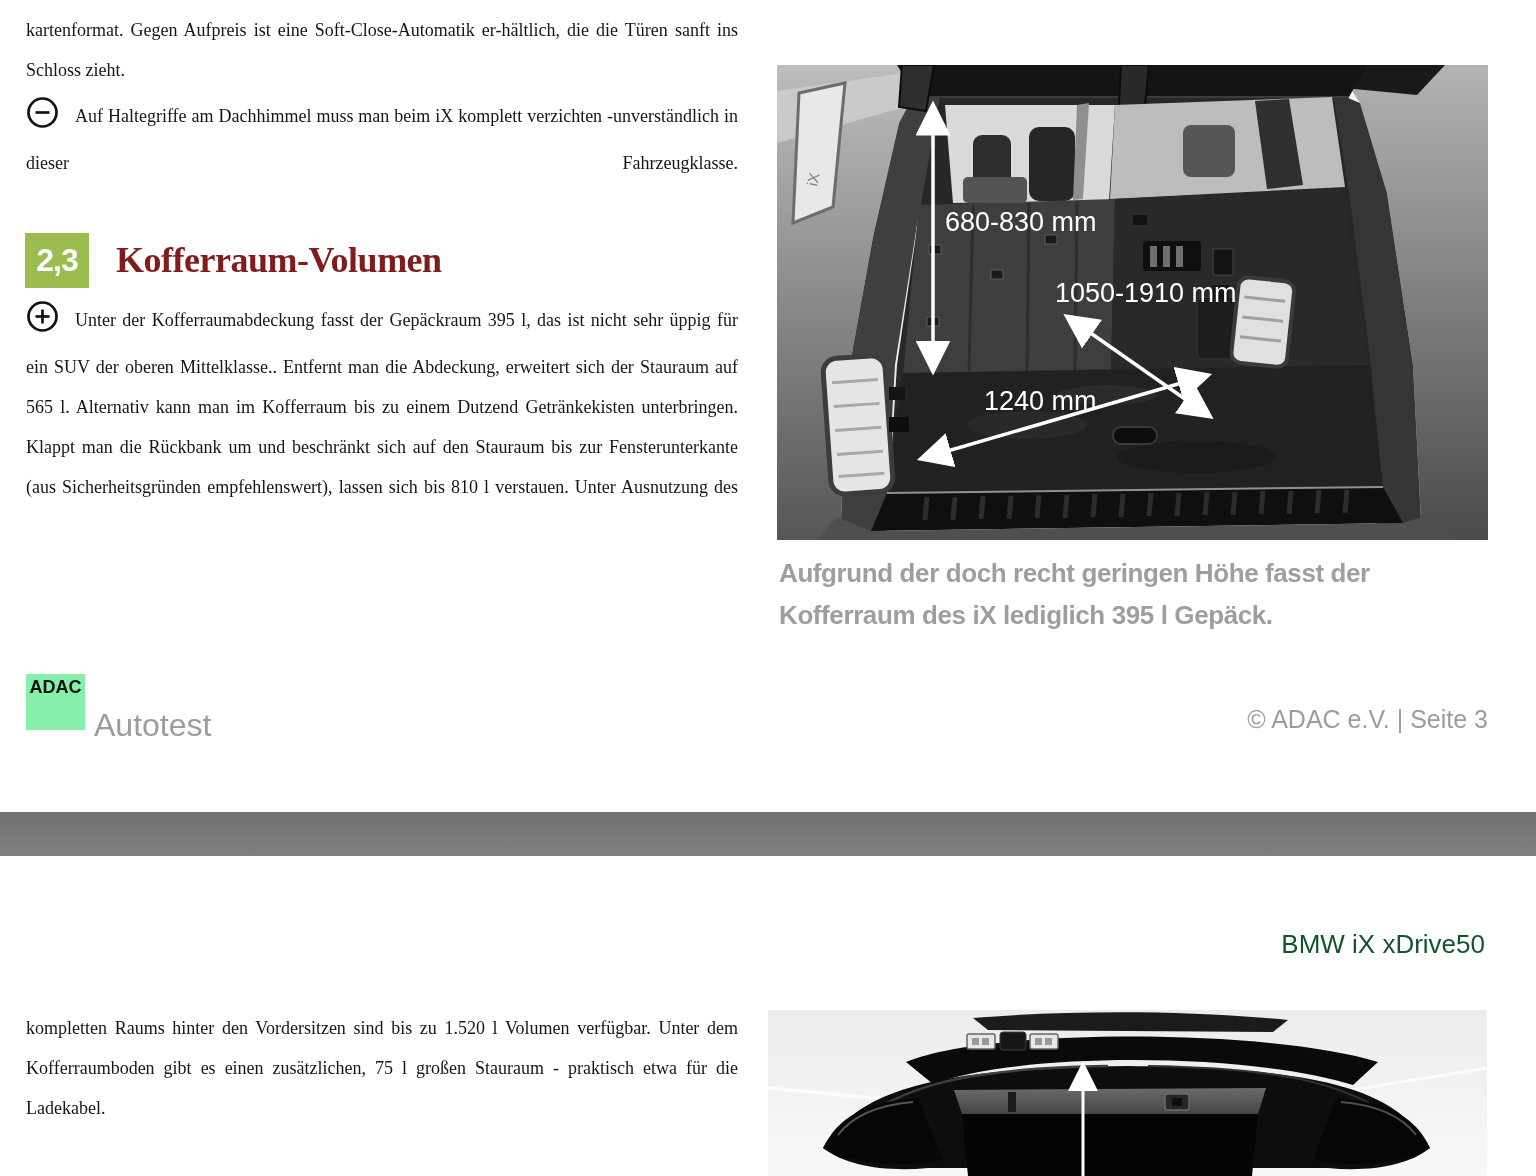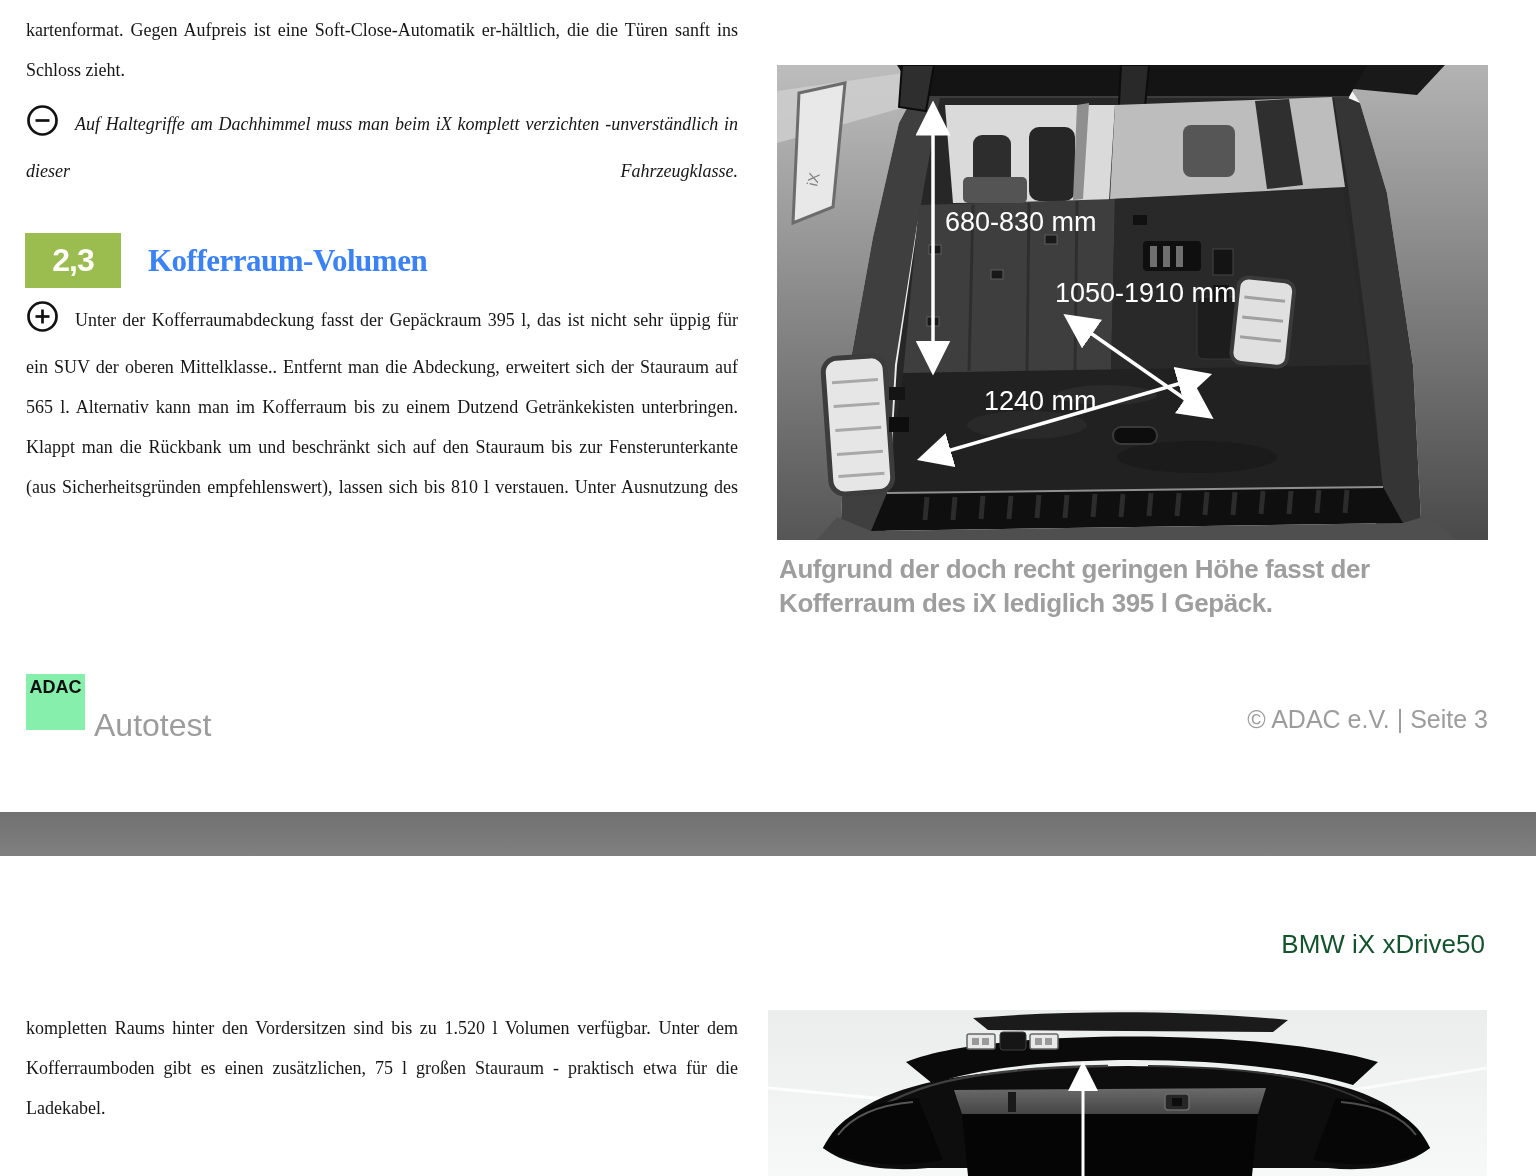--- a/index.html
+++ b/index.html
@@ -3,41 +3,41 @@
 <meta charset="utf-8">
 <style>
   html,body{margin:0;padding:0;background:#ffffff;}
   .canvas{position:relative;width:1536px;height:1176px;background:#fff;overflow:hidden;
           font-family:"Liberation Serif", serif;}
   
   .para{position:absolute;left:26px;width:712px;margin:0;font-size:18px;line-height:40px;
         color:#161616;text-align:justify;}
   .para .ptext{color:#161616;}
   .p1{top:10px;}
-  .p2{top:104px;text-align-last:justify;font-style:italic;}
+  .p2{top:96px;text-align-last:justify;}
   .p3{top:300px;text-align-last:justify;}
   .p4{top:1008px;}
   .pm-icon{display:inline-block;vertical-align:-7px;margin-right:16px;}
   
   .section-head{position:absolute;left:25px;top:233px;display:flex;align-items:flex-start;}
-  .badge{width:96px;height:55px;background:#9bbc4f;color:#ffffff;
+  .badge{width:64px;height:55px;background:#9bbc4f;color:#ffffff;
          font-family:"Liberation Sans", sans-serif;font-weight:bold;font-size:32px;
          display:flex;align-items:center;justify-content:center;letter-spacing:-1px;}
-  .section-title{margin:0 0 0 27px;font-size:31px;line-height:55px;font-weight:bold;color:#3b82f6;
+  .section-title{margin:0 0 0 27px;font-size:36px;line-height:55px;font-weight:bold;color:#7f1d1d;
                  letter-spacing:-0.5px;font-family:"Liberation Serif", serif;}
   
   .fig1{position:absolute;left:777px;top:65px;width:711px;height:475px;margin:0;}
   .dim{position:absolute;color:#ffffff;font-family:"Liberation Sans", sans-serif;
        font-size:27px;white-space:nowrap;}
   .dim-h{left:168px;top:142px;}
   .dim-d{left:278px;top:213px;}
   .dim-w{left:207px;top:321px;}
   .caption{position:absolute;left:779px;top:552px;width:712px;margin:0;
            font-family:"Liberation Sans", sans-serif;font-weight:bold;font-size:26px;
-           line-height:34px;color:#9e9e9e;letter-spacing:-0.4px;}
+           line-height:42px;color:#9e9e9e;letter-spacing:-0.4px;}
   
   .adac-logo{position:absolute;left:26px;top:674px;width:59px;height:56px;background:#86efac;}
   .adac-logo span{display:block;text-align:center;margin-top:2px;
         font-family:"Liberation Sans", sans-serif;font-weight:bold;font-size:19px;color:#101010;
         transform:scaleX(0.95);}
   .autotest{position:absolute;left:94px;top:707px;font-family:"Liberation Sans", sans-serif;
             font-size:32px;color:#9c9c9c;}
   .page-info{position:absolute;right:48px;top:705px;font-family:"Liberation Sans", sans-serif;
              font-size:25px;color:#9c9c9c;}
   

